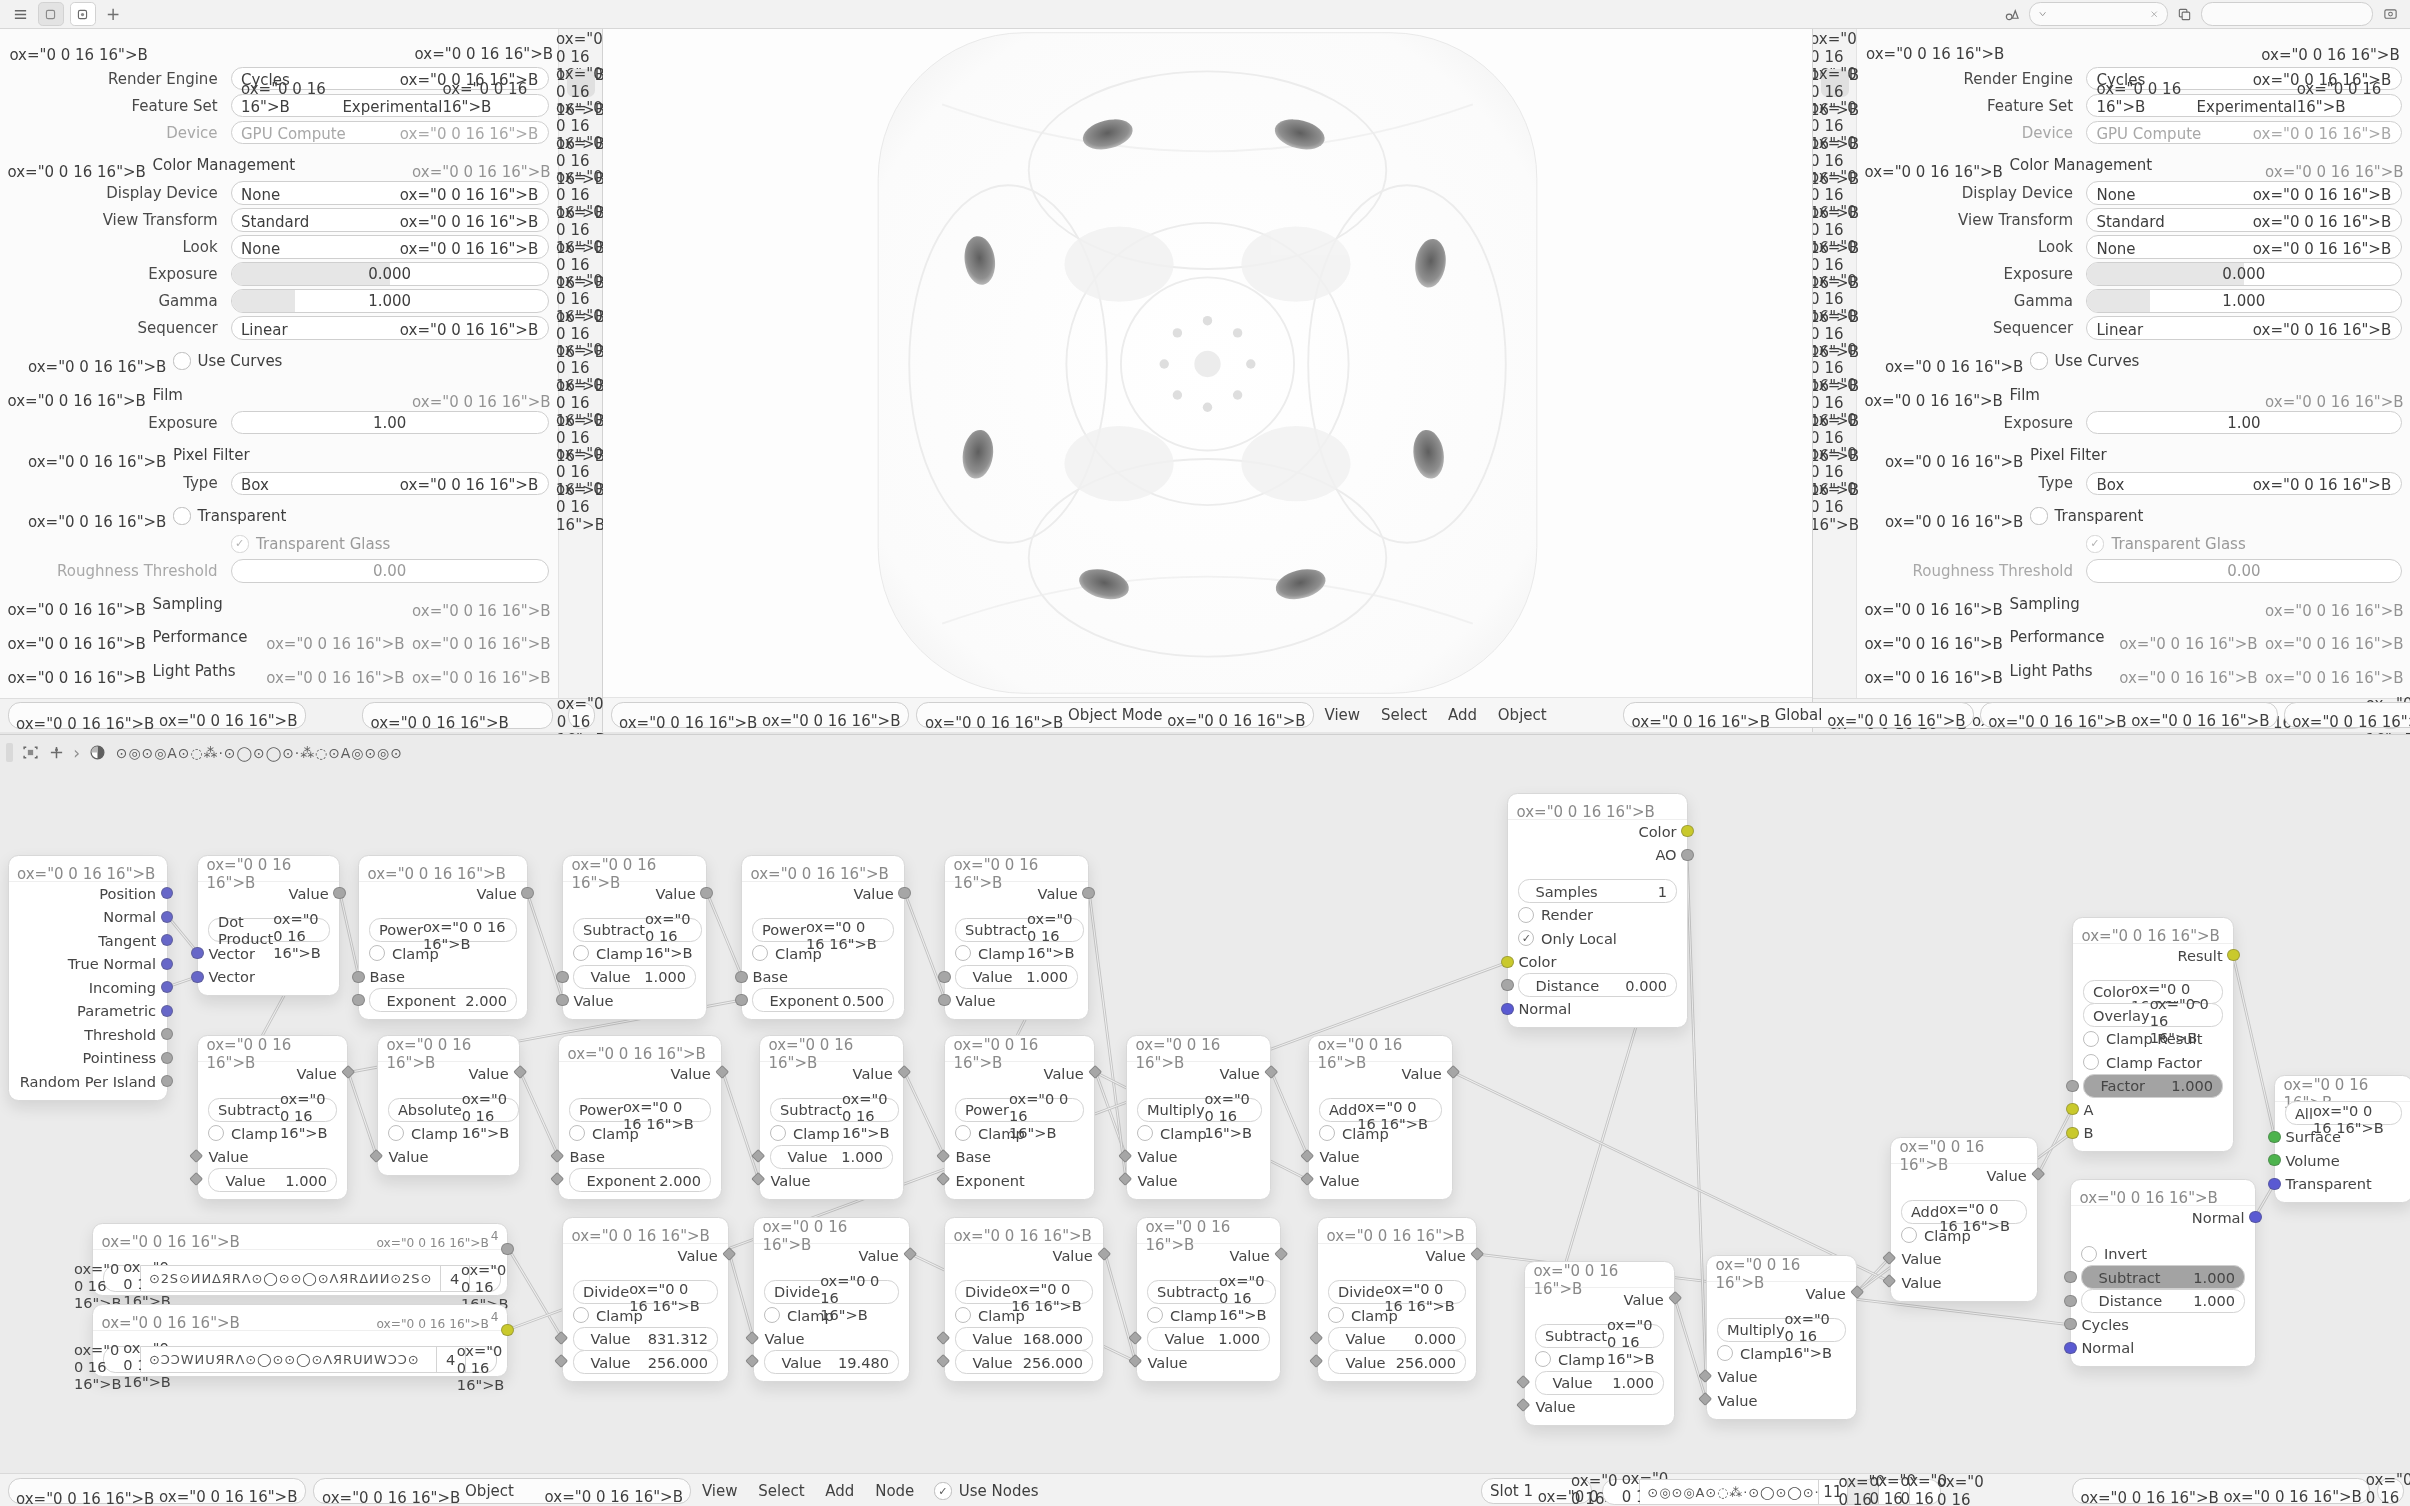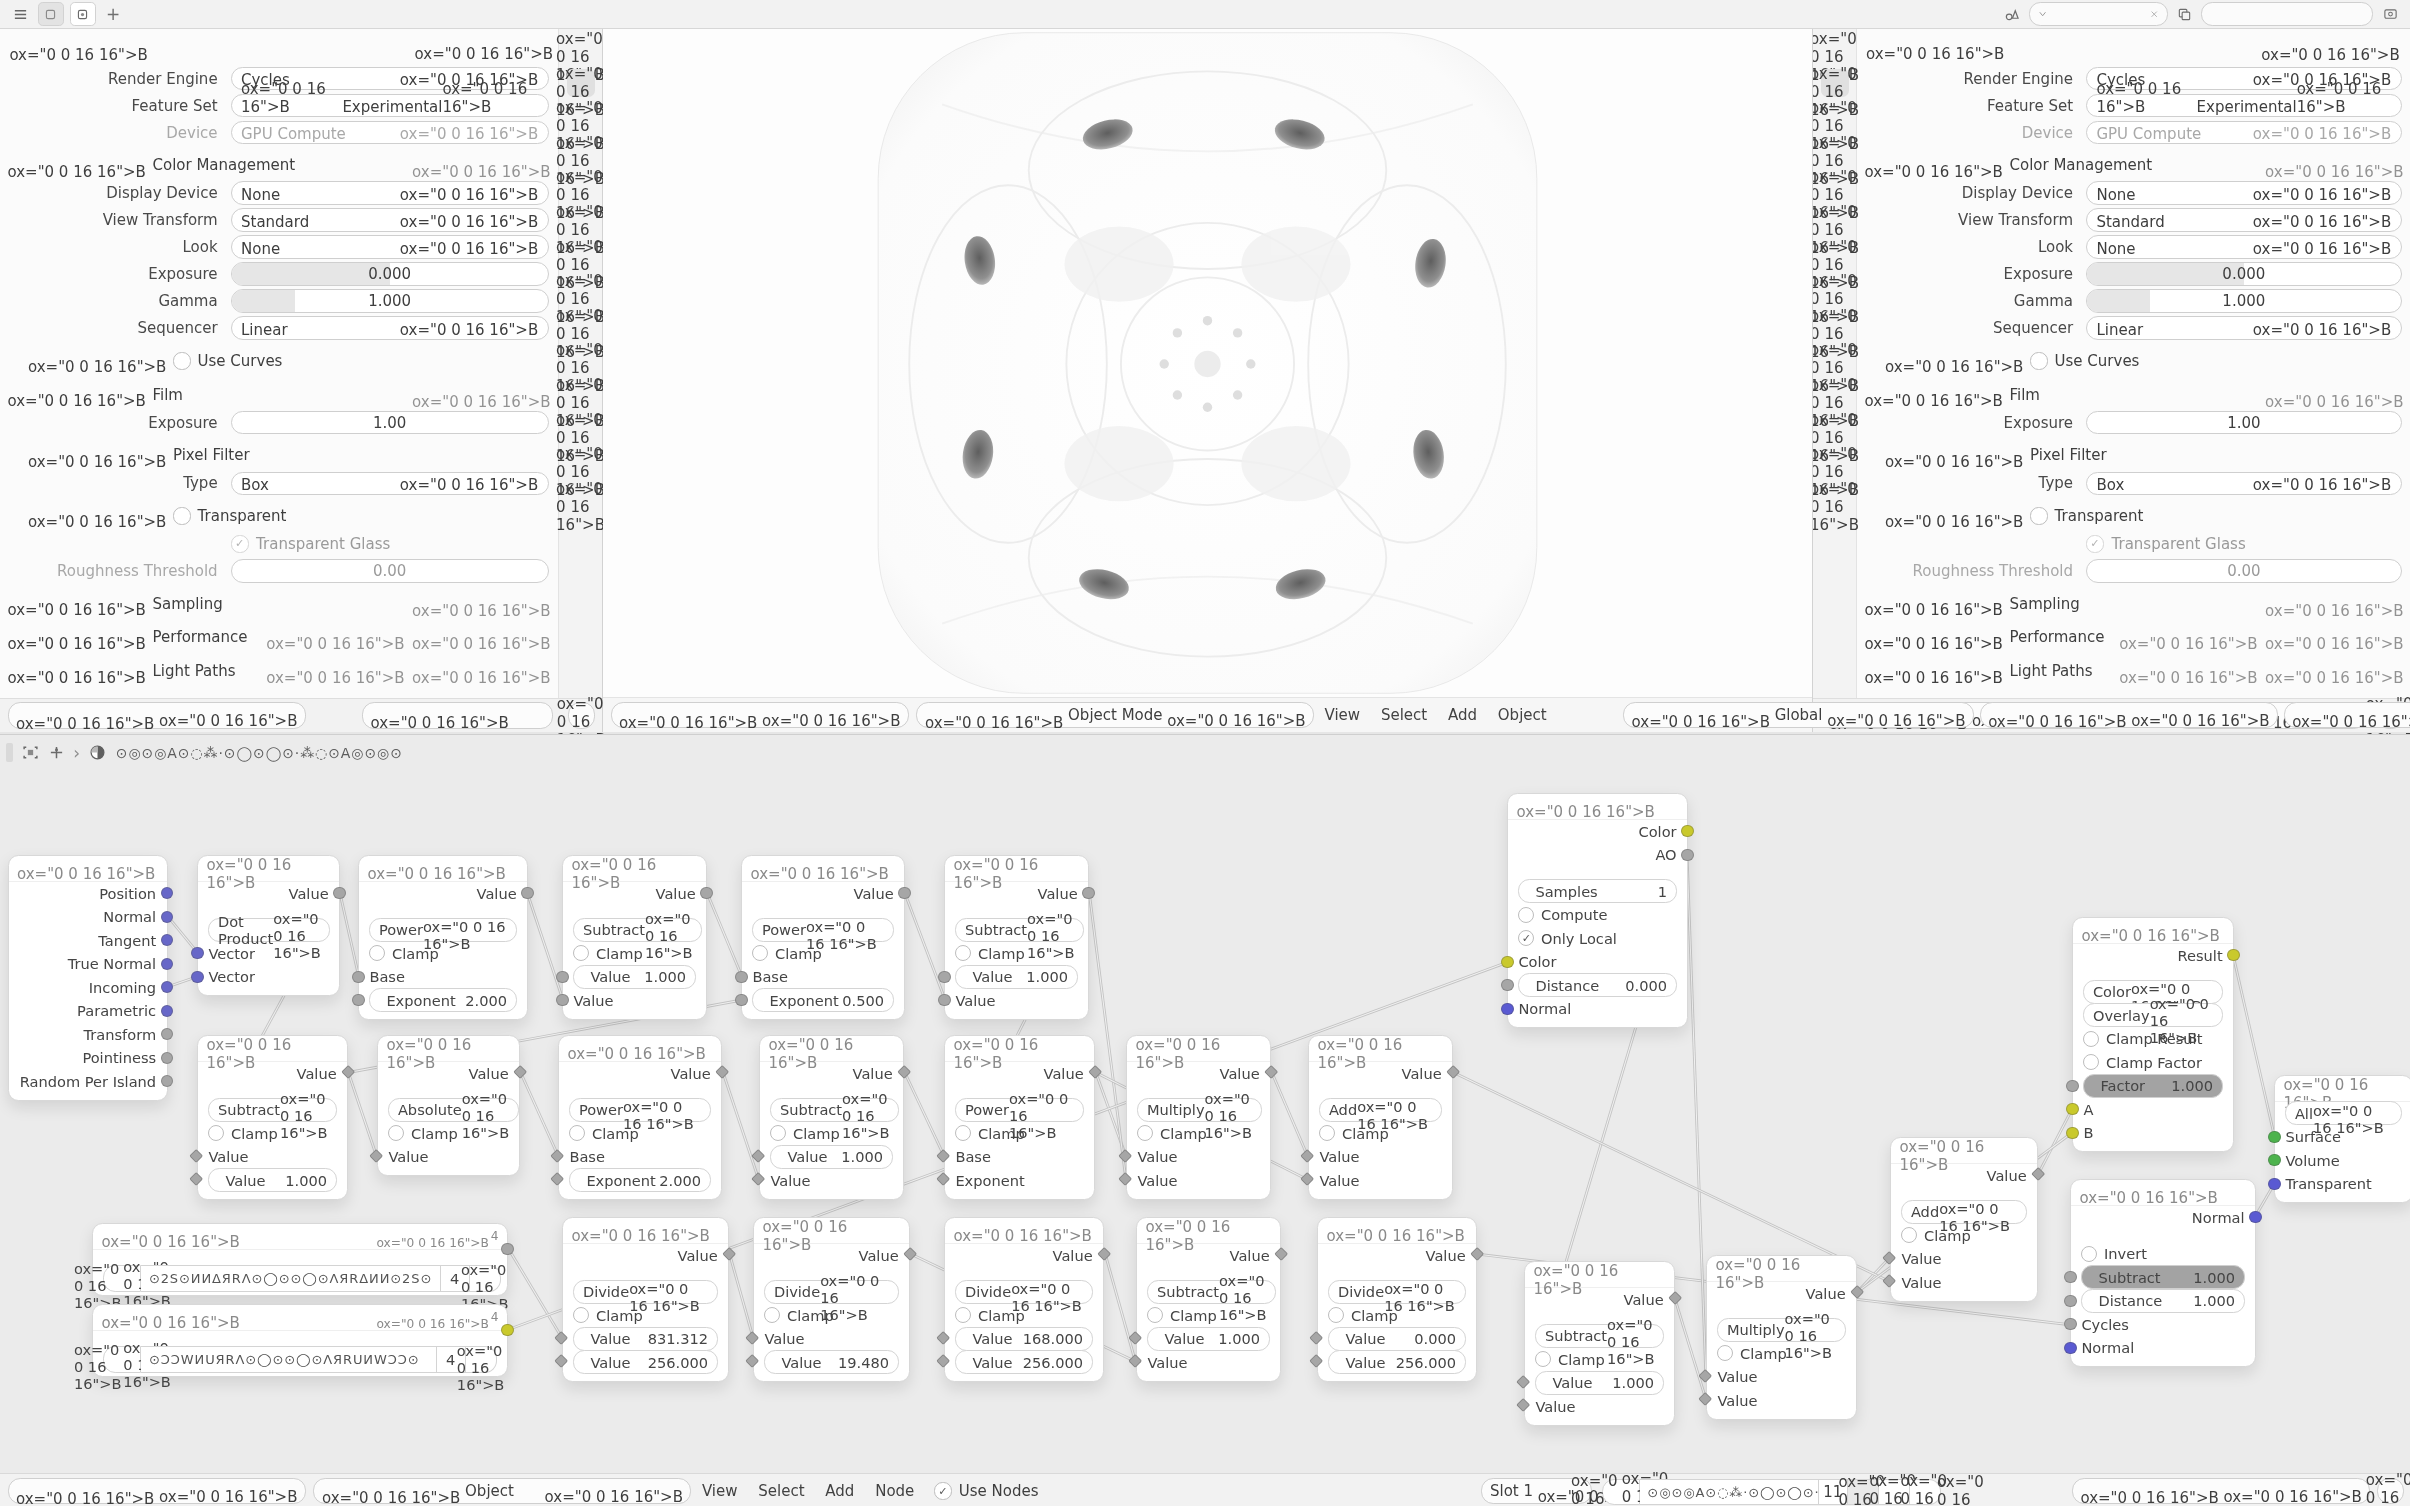--- a/index.html
+++ b/index.html
@@ -810,21 +810,21 @@
           </div>
           <div class="nrow out">
             <span>Incoming</span>
             <span class="sock sr c-vec"></span>
           </div>
           <div class="nrow out">
             <span>Parametric</span>
             <span class="sock sr c-vec"></span>
           </div>
           <div class="nrow out">
-            <span>Transform</span>
+            <span>Threshold</span>
             <span class="sock sr c-gray"></span>
           </div>
           <div class="nrow out">
             <span>Pointiness</span>
             <span class="sock sr c-gray"></span>
           </div>
           <div class="nrow out">
             <span>Random Per Island</span>
             <span class="sock sr c-gray"></span>
           </div>
@@ -1455,21 +1455,21 @@
           <div class="nrow gap"></div>
           <div class="nrow">
             <span class="npill">
               <span class="nl">Samples</span>
               <span class="nv">1</span>
             </span>
           </div>
           <div class="nrow">
             <span class="nchk">
               <span class="ckc" style="width: 14px; height: 14px;"></span>
-              <span>Compute</span>
+              <span>Render</span>
             </span>
           </div>
           <div class="nrow">
             <span class="nchk">
               <span class="ckc on" style="width: 14px; height: 14px;">✓</span>
               <span>Only Local</span>
             </span>
           </div>
           <div class="nrow">
             <span>Color</span>

